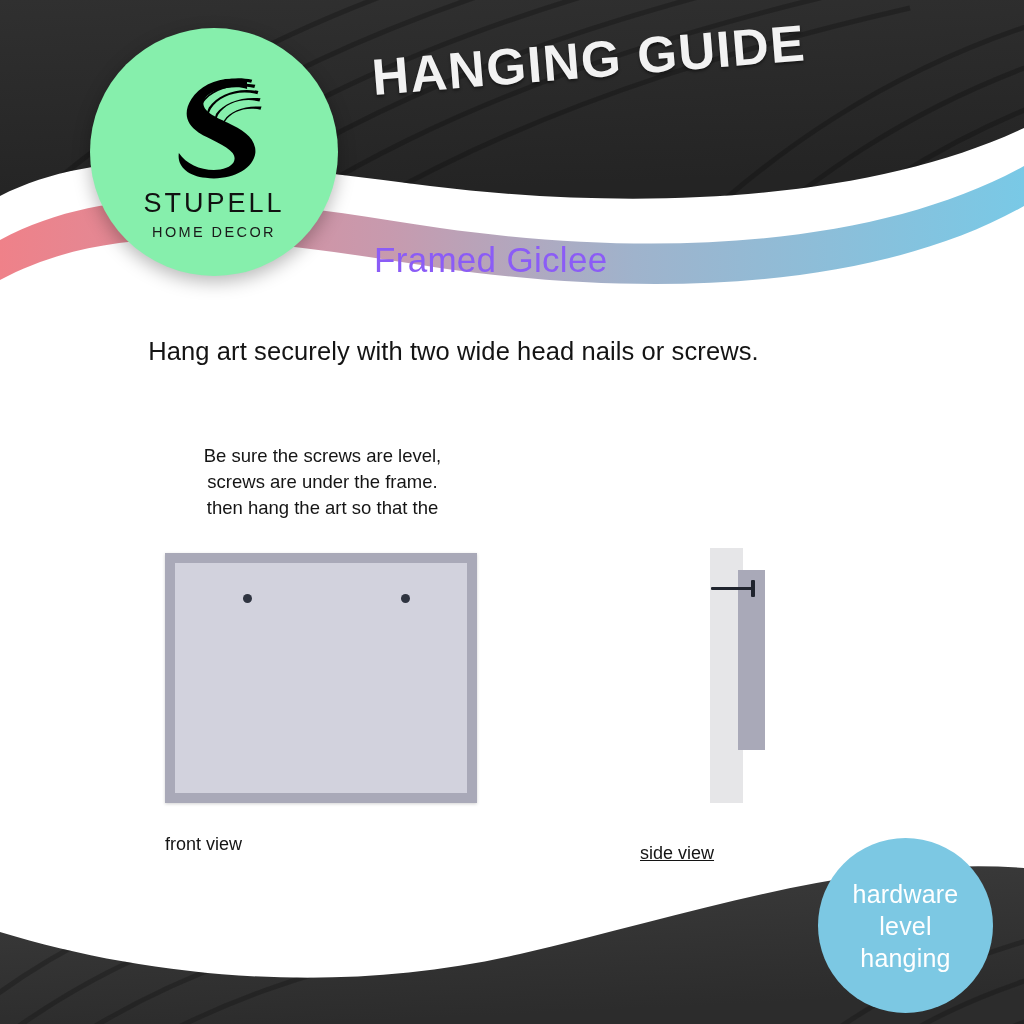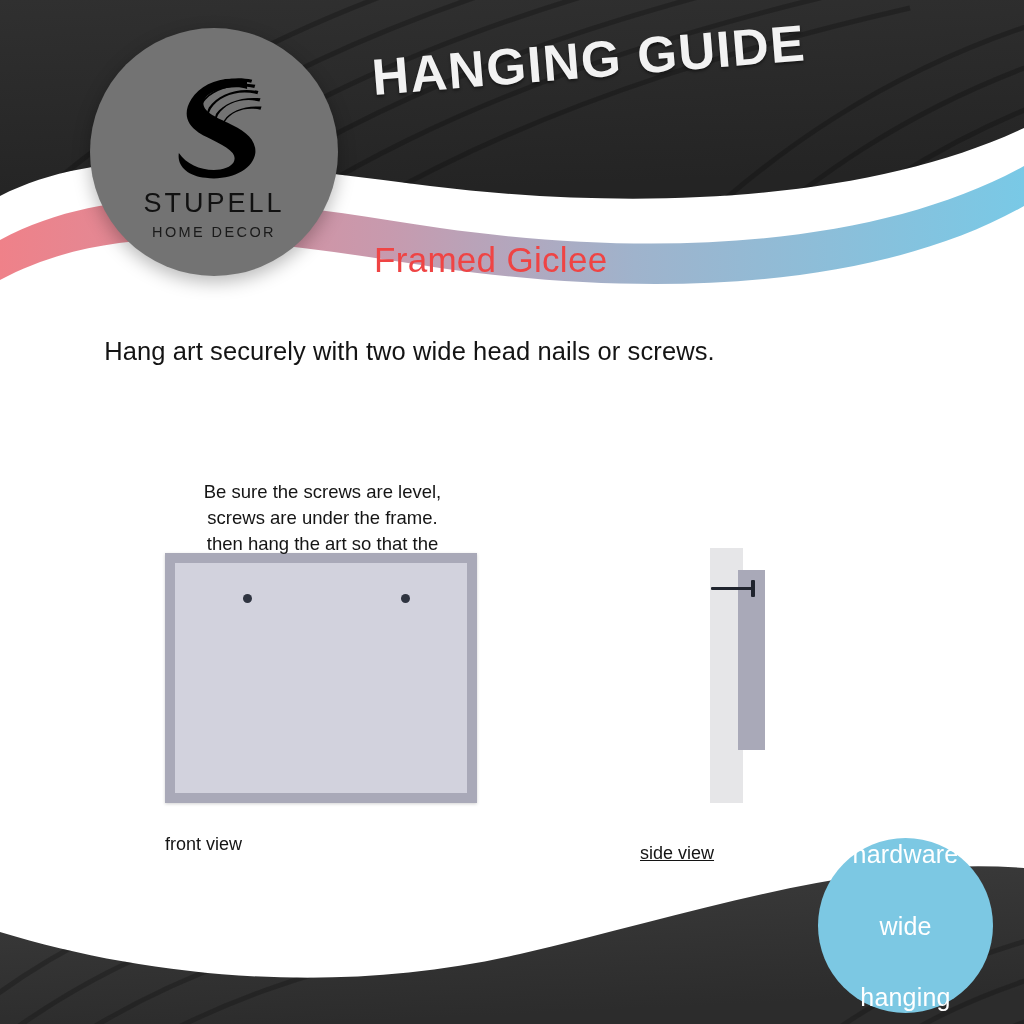--- a/index.html
+++ b/index.html
@@ -10,21 +10,21 @@
     position:relative;
   }
   .stage{position:absolute;left:0;top:0;width:1024px;height:1024px;overflow:hidden;background:#fff;}
 
   
   .wave-layer{position:absolute;left:0;top:0;width:1024px;height:1024px;pointer-events:none;}
 
   
   .logo-badge{
     position:absolute;left:90px;top:28px;width:248px;height:248px;
-    border-radius:50%;background:#737373;
+    border-radius:50%;background:#86efac;
     box-shadow:0 6px 18px rgba(0,0,0,0.28);
     z-index:7;
     display:flex;flex-direction:column;align-items:center;justify-content:flex-start;
   }
   .logo-mark{width:124px;height:124px;margin-top:30px;}
   .logo-word{
     font-size:27px;letter-spacing:3.0px;color:#111;font-weight:400;
     margin-top:8px;line-height:1;
   }
   .logo-sub{
@@ -39,33 +39,34 @@
     letter-spacing:1.4px;
     transform:rotate(-4.6deg);
     transform-origin:left center;
     text-shadow:0 2px 3px rgba(0,0,0,0.45);
     z-index:6;white-space:nowrap;
   }
 
   
   .product-type{
     position:absolute;left:374px;top:240px;
-    font-size:35px;color:#ef4444;font-weight:400;letter-spacing:0.3px;
+    font-size:35px;color:#8b5cf6;font-weight:400;letter-spacing:0.3px;
     z-index:5;white-space:nowrap;
   }
 
   
   .main-instruction{
     position:absolute;left:0;top:337px;width:819px;text-align:center;
     font-size:25.5px;color:#141414;font-weight:400;letter-spacing:0.1px;
     z-index:5;
-  }
-
-  
-  .col{position:absolute;z-index:5;margin-top:36px;}
+    padding-left:44px;
+  }
+
+  
+  .col{position:absolute;z-index:5;}
   .col-front{left:130px;top:443px;width:385px;}
   .col-side{left:575px;top:448px;width:320px;}
 
   .col-caption{
     text-align:center;font-size:18.5px;line-height:26px;color:#151515;font-weight:400;
   }
 
   
   .front-diagram{
     position:absolute;left:165px;top:553px;width:312px;height:250px;
@@ -107,21 +108,21 @@
     position:absolute;font-size:18px;color:#141414;font-weight:400;z-index:5;
   }
   .label-front{left:165px;top:834px;width:312px;}
   .label-side{left:640px;top:843px;width:190px;text-decoration:underline;}
 
   
   .hw-badge{
     position:absolute;left:818px;top:838px;width:175px;height:175px;
     border-radius:50%;background:#7cc8e3;
     z-index:8;
-    display:flex;flex-direction:column;align-items:center;justify-content:space-between;
+    display:flex;flex-direction:column;align-items:center;justify-content:center;
   }
   .hw-line{
     color:#ffffff;font-size:25px;line-height:32px;font-weight:400;letter-spacing:0.2px;
     text-align:center;
   }
 </style>
 </head>
 <body>
 
 <div class="stage">
@@ -235,17 +236,17 @@
     <div class="wall-strip"></div>
     <div class="frame-strip"></div>
     <div class="nail"></div>
     <div class="nail-head"></div>
   </div>
 
   <div class="view-label label-side">side view</div>
 
   <div class="hw-badge">
     <div class="hw-line">hardware</div>
-    <div class="hw-line">wide</div>
+    <div class="hw-line">level</div>
     <div class="hw-line">hanging</div>
   </div>
 
 </div>
 
 </body></html>

